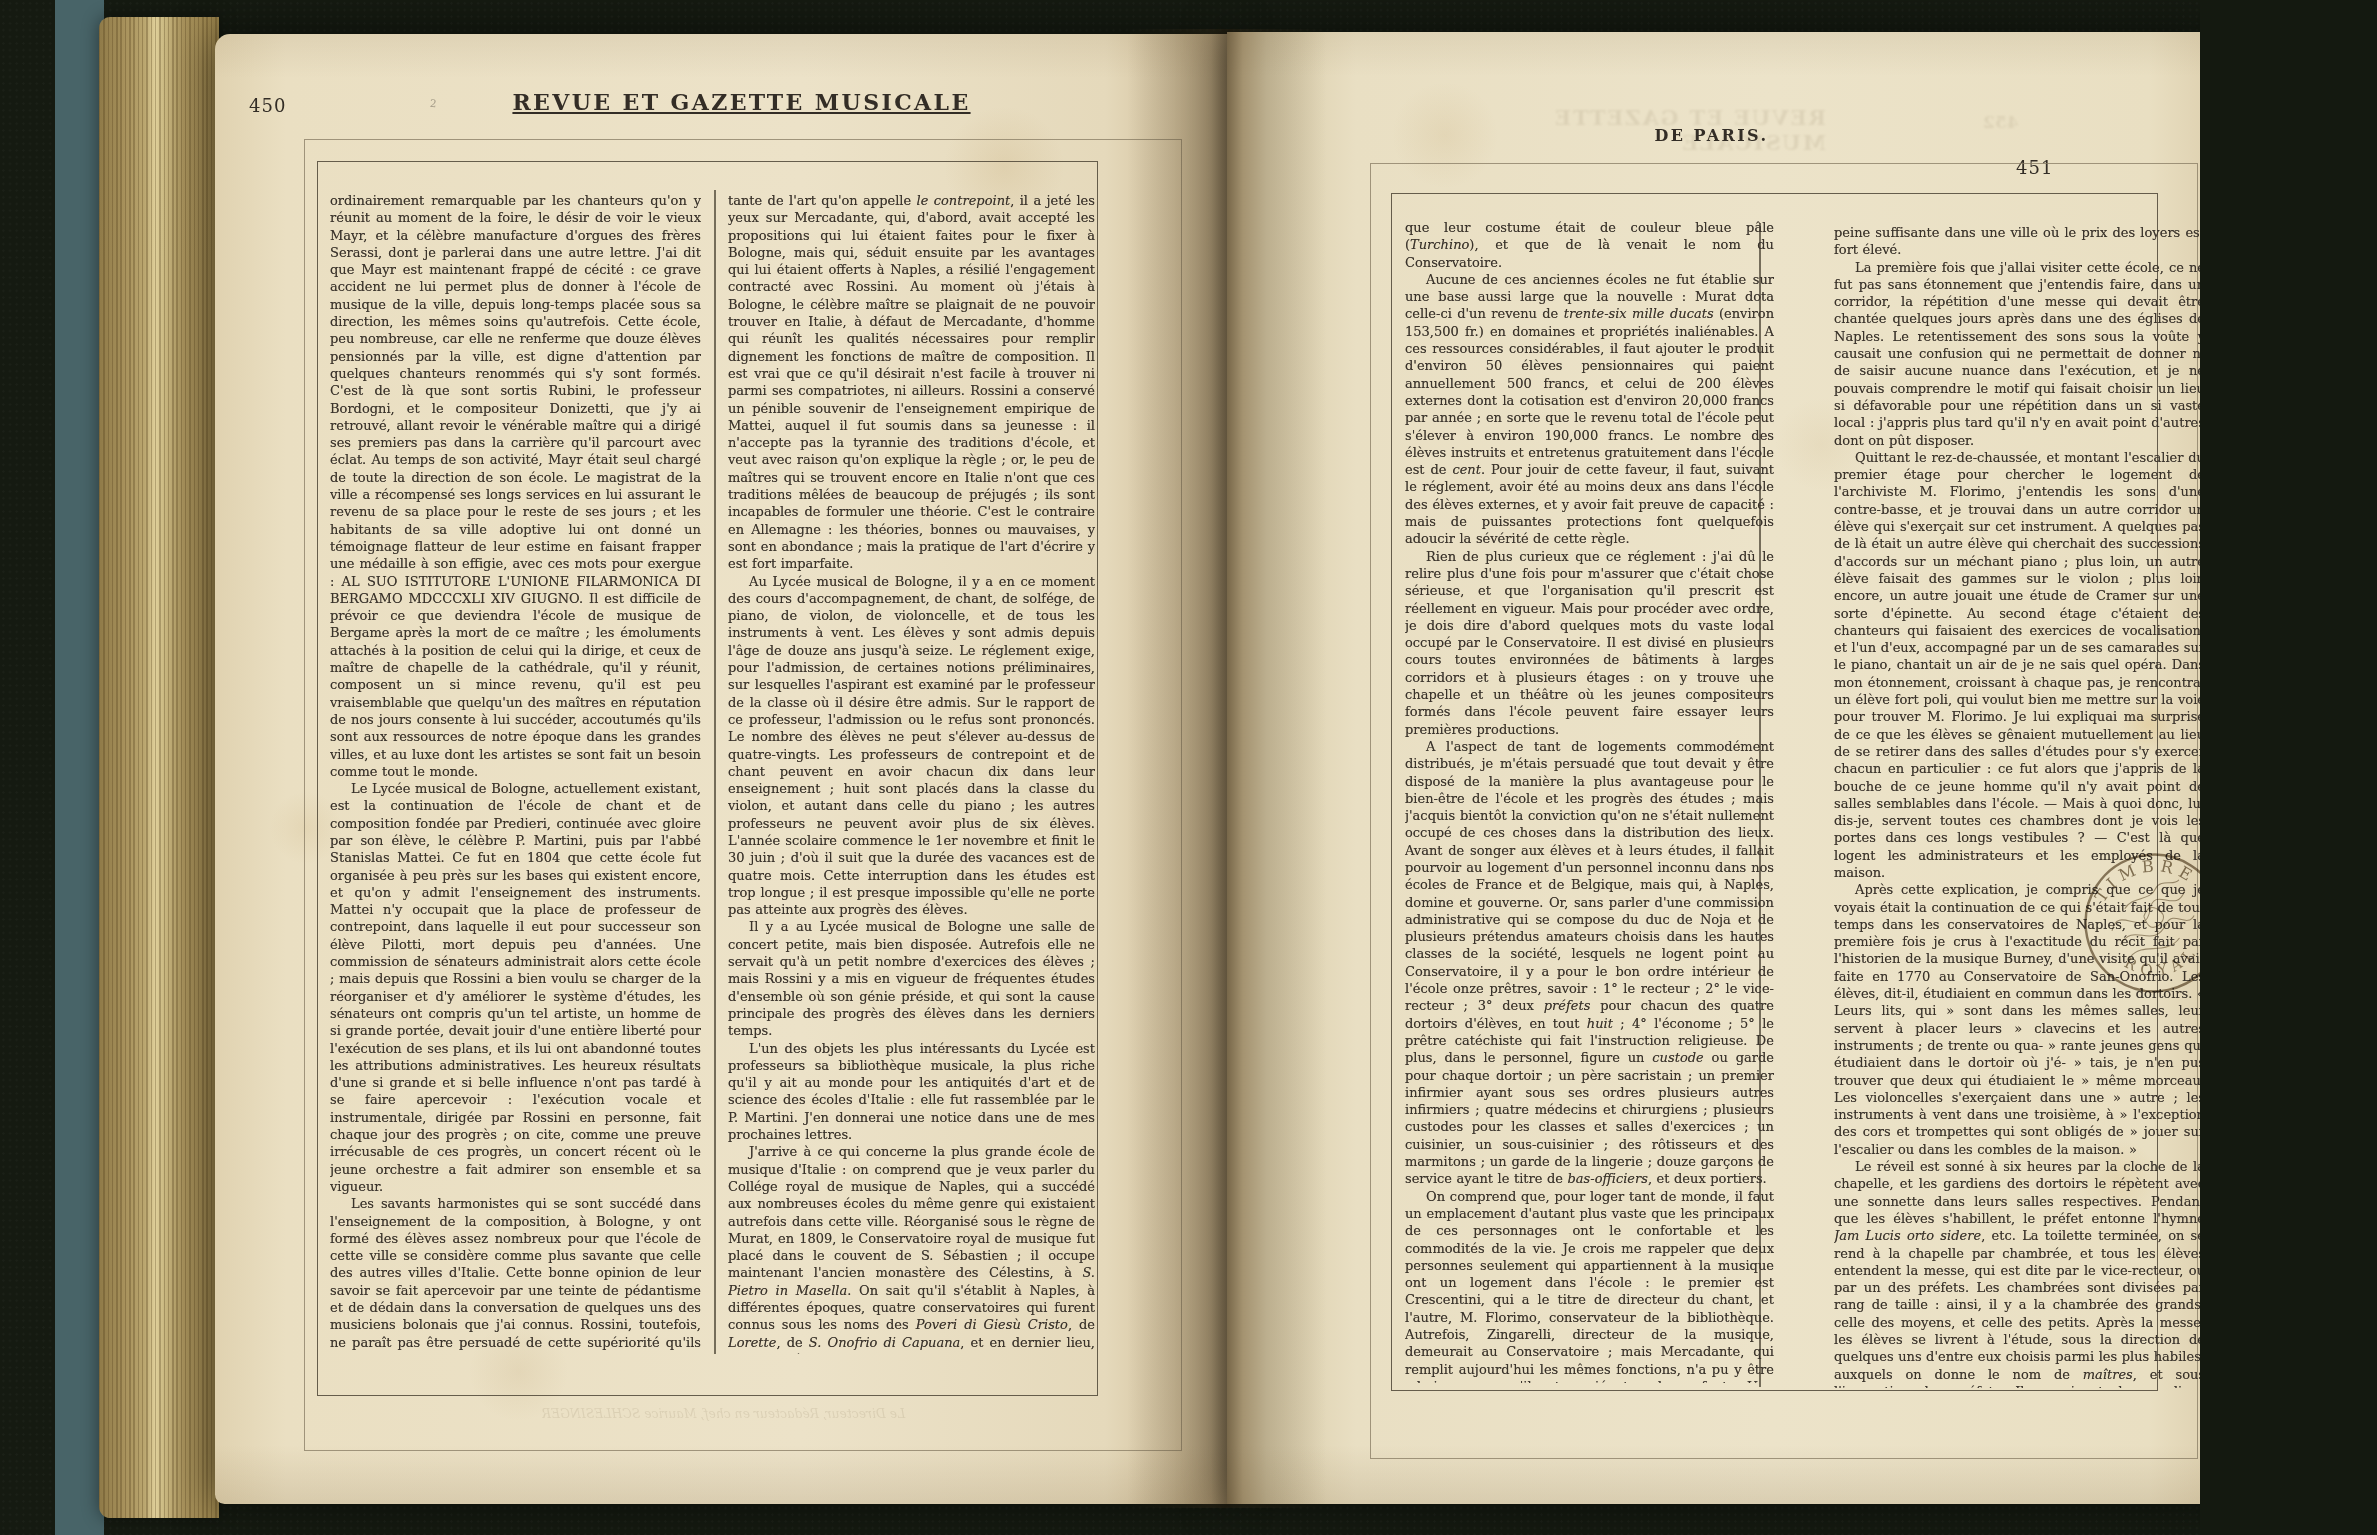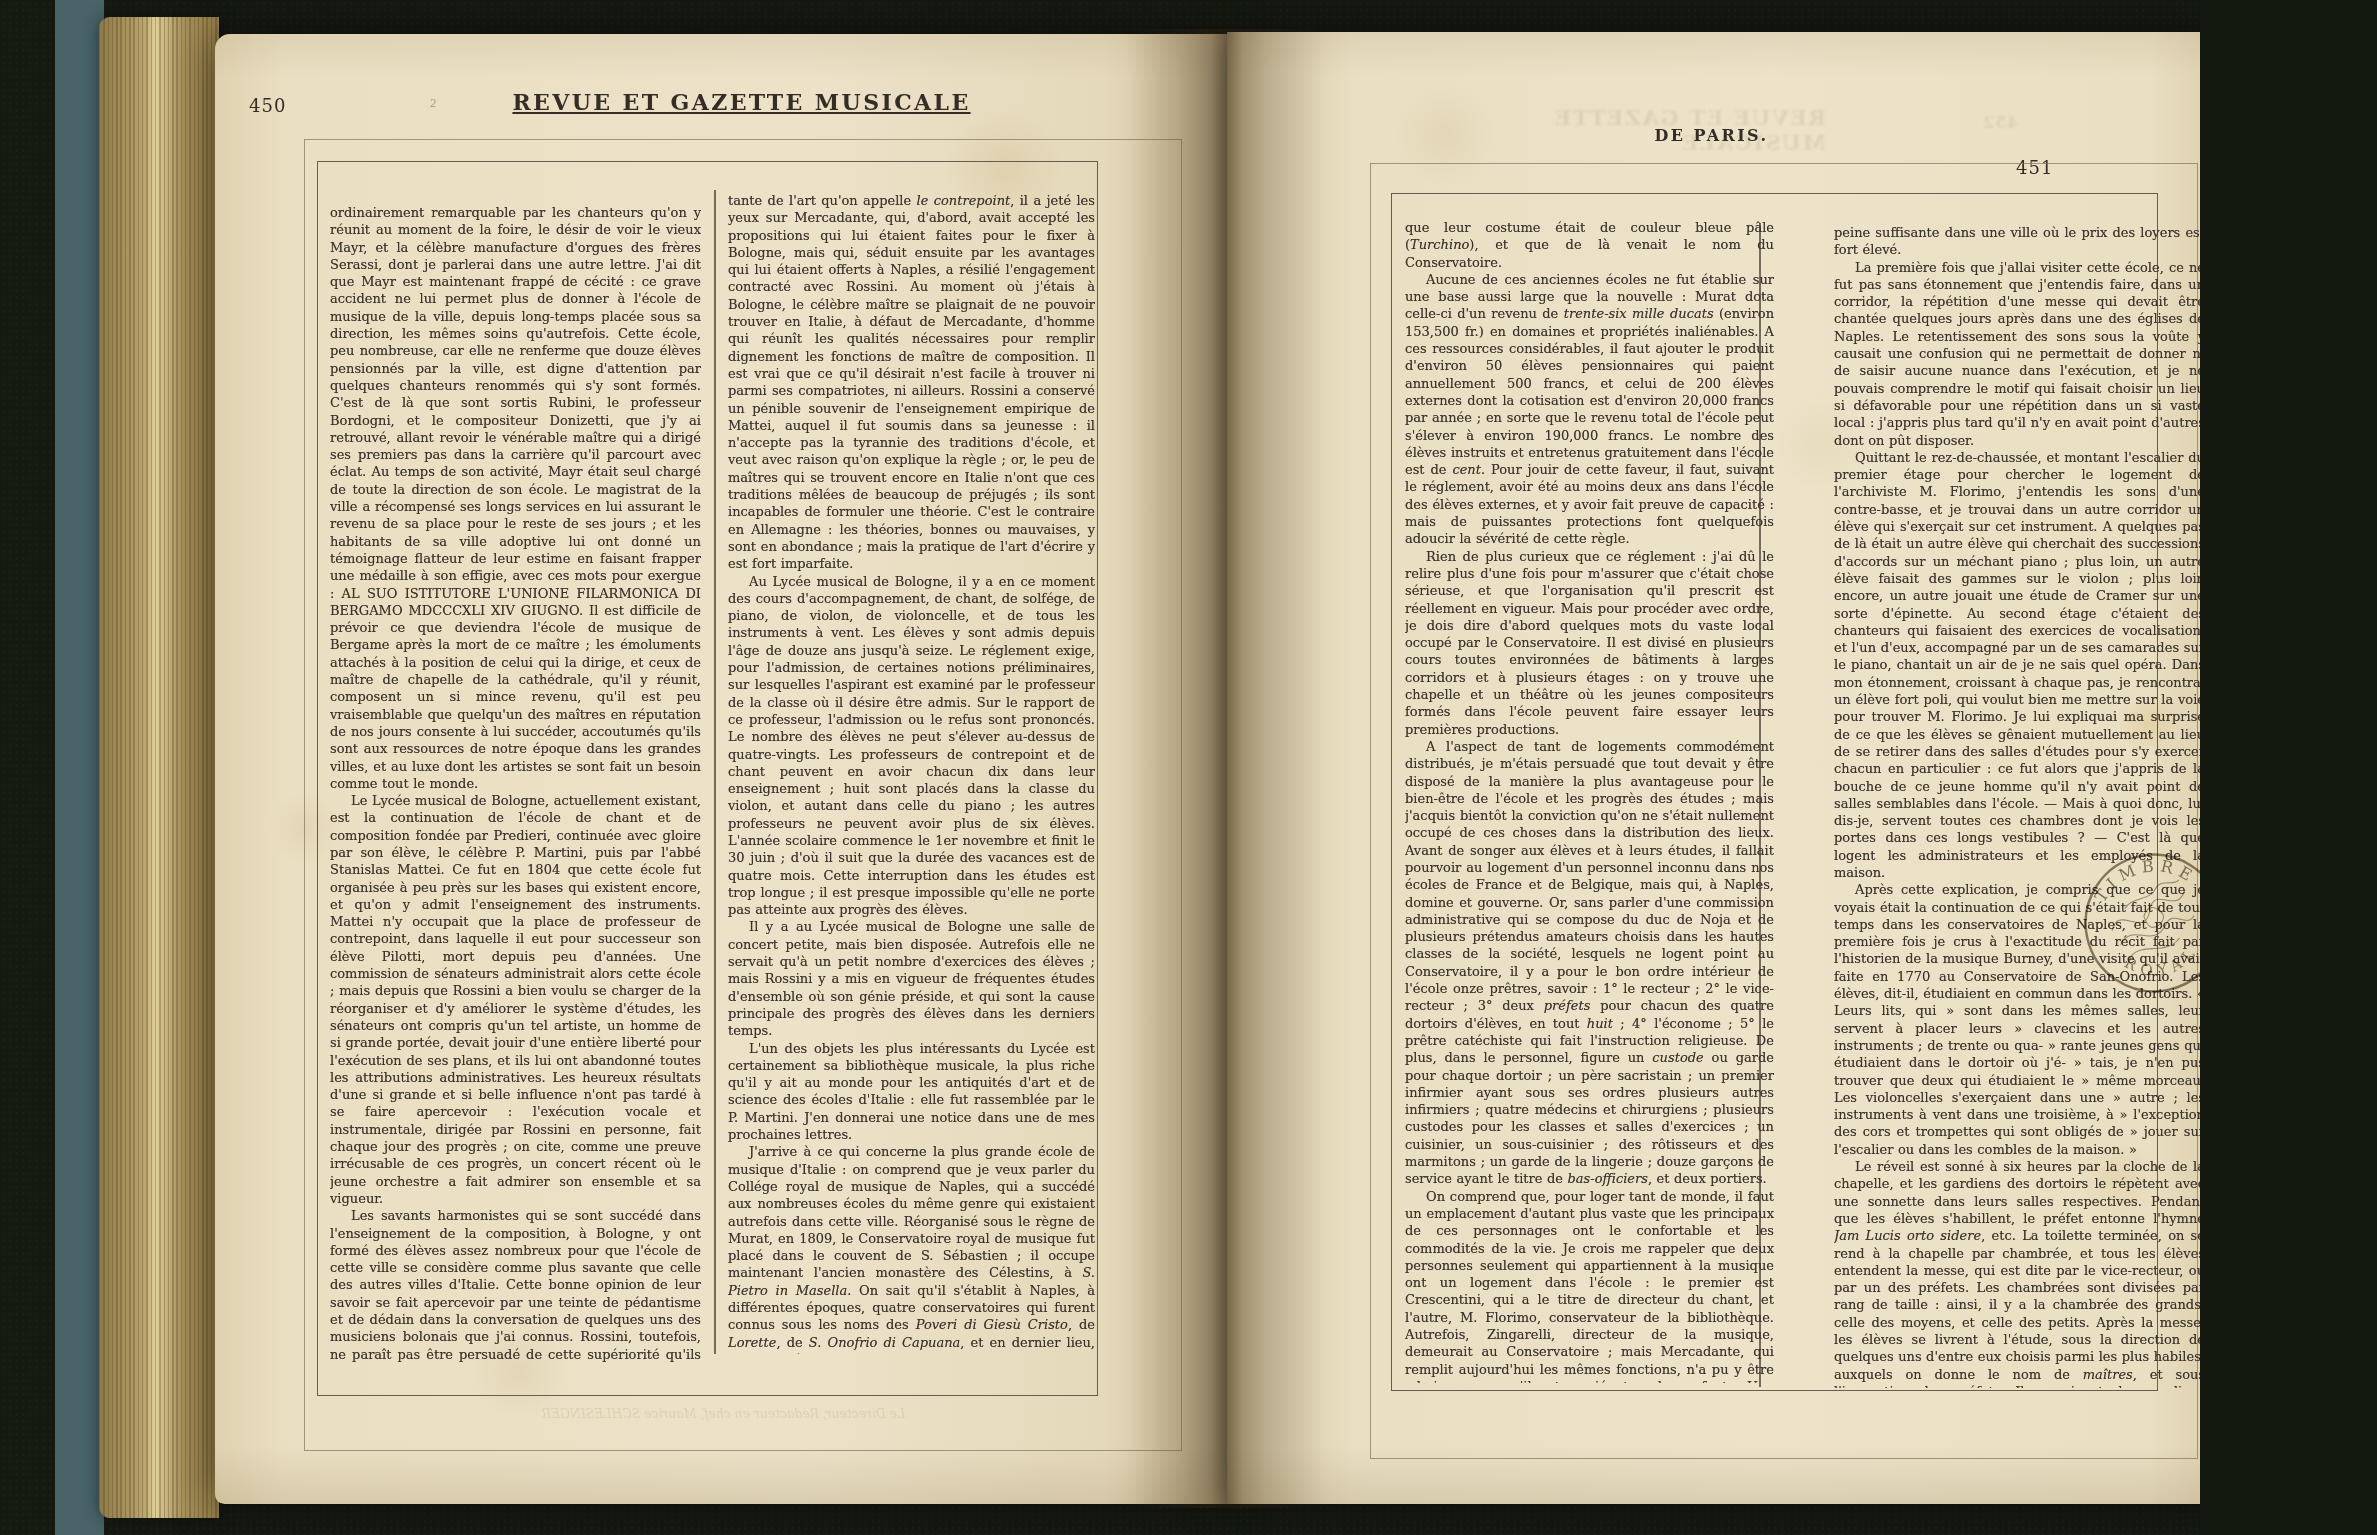--- a/index.html
+++ b/index.html
@@ -96,30 +96,30 @@
   <div class="pagenum" style="left:2016px;top:129px;margin-top:28px;">451</div>
 
   <div class="frame outer" style="left:304px;top:139px;width:876px;height:1310px;"></div>
   <div class="frame inner" style="left:317px;top:161px;width:779px;height:1233px;"></div>
   <div class="divider" style="left:714px;top:190px;height:1164px;"></div>
 
   <div class="frame outer" style="left:1370px;top:163px;width:826px;height:1294px;"></div>
   <div class="frame inner" style="left:1391px;top:193px;width:765px;height:1196px;"></div>
   <div class="divider" style="left:1759px;top:223px;height:1164px;"></div>
 
-  <div class="col" style="left:330px;top:204px;width:371px;height:1162px;">
+  <div class="col" style="left:330px;top:192px;width:371px;height:1162px;">
       <p class="para cont"><span>ordinairement remarquable par les chanteurs qu'on y réunit au moment de la foire, le désir de voir le vieux Mayr, et la célèbre manufacture d'orgues des frères Serassi, dont je parlerai dans une autre lettre. J'ai dit que Mayr est maintenant frappé de cécité : ce grave accident ne lui permet plus de donner à l'école de musique de la ville, depuis long-temps placée sous sa direction, les mêmes soins qu'autrefois. Cette école, peu nombreuse, car elle ne renferme que douze élèves pensionnés par la ville, est digne d'attention par quelques chanteurs renommés qui s'y sont formés. C'est de là que sont sortis Rubini, le professeur Bordogni, et le compositeur Donizetti, que j'y ai retrouvé, allant revoir le vénérable maître qui a dirigé ses premiers pas dans la carrière qu'il parcourt avec éclat. Au temps de son activité, Mayr était seul chargé de toute la direction de son école. Le magistrat de la ville a récompensé ses longs services en lui assurant le revenu de sa place pour le reste de ses jours ; et les habitants de sa ville adoptive lui ont donné un témoignage flatteur de leur estime en faisant frapper une médaille à son effigie, avec ces mots pour exergue : AL SUO ISTITUTORE L'UNIONE FILARMONICA DI BERGAMO MDCCCXLI XIV GIUGNO. Il est difficile de prévoir ce que deviendra l'école de musique de Bergame après la mort de ce maître ; les émoluments attachés à la position de celui qui la dirige, et ceux de maître de chapelle de la cathédrale, qu'il y réunit, composent un si mince revenu, qu'il est peu vraisemblable que quelqu'un des maîtres en réputation de nos jours consente à lui succéder, accoutumés qu'ils sont aux ressources de notre époque dans les grandes villes, et au luxe dont les artistes se sont fait un besoin comme tout le monde.</span></p>
       <p class="para"><span>Le Lycée musical de Bologne, actuellement existant, est la continuation de l'école de chant et de composition fondée par Predieri, continuée avec gloire par son élève, le célèbre P. Martini, puis par l'abbé Stanislas Mattei. Ce fut en 1804 que cette école fut organisée à peu près sur les bases qui existent encore, et qu'on y admit l'enseignement des instruments. Mattei n'y occupait que la place de professeur de contrepoint, dans laquelle il eut pour successeur son élève Pilotti, mort depuis peu d'années. Une commission de sénateurs administrait alors cette école ; mais depuis que Rossini a bien voulu se charger de la réorganiser et d'y améliorer le système d'études, les sénateurs ont compris qu'un tel artiste, un homme de si grande portée, devait jouir d'une entière liberté pour l'exécution de ses plans, et ils lui ont abandonné toutes les attributions administratives. Les heureux résultats d'une si grande et si belle influence n'ont pas tardé à se faire apercevoir : l'exécution vocale et instrumentale, dirigée par Rossini en personne, fait chaque jour des progrès ; on cite, comme une preuve irrécusable de ces progrès, un concert récent où le jeune orchestre a fait admirer son ensemble et sa vigueur.</span></p>
       <p class="para"><span>Les savants harmonistes qui se sont succédé dans l'enseignement de la composition, à Bologne, y ont formé des élèves assez nombreux pour que l'école de cette ville se considère comme plus savante que celle des autres villes d'Italie. Cette bonne opinion de leur savoir se fait apercevoir par une teinte de pédantisme et de dédain dans la conversation de quelques uns des musiciens bolonais que j'ai connus. Rossini, toutefois, ne paraît pas être persuadé de cette supériorité qu'ils s'attribuent ; car, voulant rajeunir l'enseignement de cette partie impor-</span></p>
     </div>
   <div class="col" style="left:728px;top:192px;width:367px;height:1162px;">
       <p class="para cont"><span>tante de l'art qu'on appelle </span><em>le contrepoint</em><span>, il a jeté les yeux sur Mercadante, qui, d'abord, avait accepté les propositions qui lui étaient faites pour le fixer à Bologne, mais qui, séduit ensuite par les avantages qui lui étaient offerts à Naples, a résilié l'engagement contracté avec Rossini. Au moment où j'étais à Bologne, le célèbre maître se plaignait de ne pouvoir trouver en Italie, à défaut de Mercadante, d'homme qui réunît les qualités nécessaires pour remplir dignement les fonctions de maître de composition. Il est vrai que ce qu'il désirait n'est facile à trouver ni parmi ses compatriotes, ni ailleurs. Rossini a conservé un pénible souvenir de l'enseignement empirique de Mattei, auquel il fut soumis dans sa jeunesse : il n'accepte pas la tyrannie des traditions d'école, et veut avec raison qu'on explique la règle ; or, le peu de maîtres qui se trouvent encore en Italie n'ont que ces traditions mêlées de beaucoup de préjugés ; ils sont incapables de formuler une théorie. C'est le contraire en Allemagne : les théories, bonnes ou mauvaises, y sont en abondance ; mais la pratique de l'art d'écrire y est fort imparfaite.</span></p>
       <p class="para"><span>Au Lycée musical de Bologne, il y a en ce moment des cours d'accompagnement, de chant, de solfége, de piano, de violon, de violoncelle, et de tous les instruments à vent. Les élèves y sont admis depuis l'âge de douze ans jusqu'à seize. Le réglement exige, pour l'admission, de certaines notions préliminaires, sur lesquelles l'aspirant est examiné par le professeur de la classe où il désire être admis. Sur le rapport de ce professeur, l'admission ou le refus sont prononcés. Le nombre des élèves ne peut s'élever au-dessus de quatre-vingts. Les professeurs de contrepoint et de chant peuvent en avoir chacun dix dans leur enseignement ; huit sont placés dans la classe du violon, et autant dans celle du piano ; les autres professeurs ne peuvent avoir plus de six élèves. L'année scolaire commence le 1er novembre et finit le 30 juin ; d'où il suit que la durée des vacances est de quatre mois. Cette interruption dans les études est trop longue ; il est presque impossible qu'elle ne porte pas atteinte aux progrès des élèves.</span></p>
       <p class="para"><span>Il y a au Lycée musical de Bologne une salle de concert petite, mais bien disposée. Autrefois elle ne servait qu'à un petit nombre d'exercices des élèves ; mais Rossini y a mis en vigueur de fréquentes études d'ensemble où son génie préside, et qui sont la cause principale des progrès des élèves dans les derniers temps.</span></p>
-      <p class="para"><span>L'un des objets les plus intéressants du Lycée est certainement sa bibliothèque musicale, la plus riche qu'il y ait au monde pour les antiquités d'art et de science des écoles d'Italie : elle fut rassemblée par le P. Martini. J'en donnerai une notice dans une de mes prochaines lettres.</span></p>
+      <p class="para"><span>L'un des objets les plus intéressants du Lycée est professeurs sa bibliothèque musicale, la plus riche qu'il y ait au monde pour les antiquités d'art et de science des écoles d'Italie : elle fut rassemblée par le P. Martini. J'en donnerai une notice dans une de mes prochaines lettres.</span></p>
       <p class="para"><span>J'arrive à ce qui concerne la plus grande école de musique d'Italie : on comprend que je veux parler du Collége royal de musique de Naples, qui a succédé aux nombreuses écoles du même genre qui existaient autrefois dans cette ville. Réorganisé sous le règne de Murat, en 1809, le Conservatoire royal de musique fut placé dans le couvent de S. Sébastien ; il occupe maintenant l'ancien monastère des Célestins, à </span><em>S. Pietro in Masella</em><span>. On sait qu'il s'établit à Naples, à différentes époques, quatre conservatoires qui furent connus sous les noms des </span><em>Poveri di Giesù Cristo</em><span>, de </span><em>Lorette</em><span>, de </span><em>S. Onofrio di Capuana</em><span>, et en dernier lieu, de la </span><em>Pietà de' Turchini</em><span>. Si j'en avais cru mon </span><em>Guide du voyageur</em></p>
     </div>
   <div class="col" style="left:1405px;top:219px;width:369px;height:1164px;">
       <p class="para cont"><span>que leur costume était de couleur bleue pâle (</span><em>Turchino</em><span>), et que de là venait le nom du Conservatoire.</span></p>
       <p class="para"><span>Aucune de ces anciennes écoles ne fut établie sur une base aussi large que la nouvelle : Murat dota celle-ci d'un revenu de </span><em>trente-six mille ducats</em><span> (environ 153,500 fr.) en domaines et propriétés inaliénables. A ces ressources considérables, il faut ajouter le produit d'environ 50 élèves pensionnaires qui paient annuellement 500 francs, et celui de 200 élèves externes dont la cotisation est d'environ 20,000 francs par année ; en sorte que le revenu total de l'école peut s'élever à environ 190,000 francs. Le nombre des élèves instruits et entretenus gratuitement dans l'école est de </span><em>cent</em><span>. Pour jouir de cette faveur, il faut, suivant le réglement, avoir été au moins deux ans dans l'école des élèves externes, et y avoir fait preuve de capacité : mais de puissantes protections font quelquefois adoucir la sévérité de cette règle.</span></p>
       <p class="para"><span>Rien de plus curieux que ce réglement : j'ai dû le relire plus d'une fois pour m'assurer que c'était chose sérieuse, et que l'organisation qu'il prescrit est réellement en vigueur. Mais pour procéder avec ordre, je dois dire d'abord quelques mots du vaste local occupé par le Conservatoire. Il est divisé en plusieurs cours toutes environnées de bâtiments à larges corridors et à plusieurs étages : on y trouve une chapelle et un théâtre où les jeunes compositeurs formés dans l'école peuvent faire essayer leurs premières productions.</span></p>
       <p class="para"><span>A l'aspect de tant de logements commodément distribués, je m'étais persuadé que tout devait y être disposé de la manière la plus avantageuse pour le bien-être de l'école et les progrès des études ; mais j'acquis bientôt la conviction qu'on ne s'était nullement occupé de ces choses dans la distribution des lieux. Avant de songer aux élèves et à leurs études, il fallait pourvoir au logement d'un personnel inconnu dans nos écoles de France et de Belgique, mais qui, à Naples, domine et gouverne. Or, sans parler d'une commission administrative qui se compose du duc de Noja et de plusieurs prétendus amateurs choisis dans les hautes classes de la société, lesquels ne logent point au Conservatoire, il y a pour le bon ordre intérieur de l'école onze prêtres, savoir : 1° le recteur ; 2° le vice-recteur ; 3° deux </span><em>préfets</em><span> pour chacun des quatre dortoirs d'élèves, en tout </span><em>huit</em><span> ; 4° l'économe ; 5° le prêtre catéchiste qui fait l'instruction religieuse. De plus, dans le personnel, figure un </span><em>custode</em><span> ou garde pour chaque dortoir ; un père sacristain ; un premier infirmier ayant sous ses ordres plusieurs autres infirmiers ; quatre médecins et chirurgiens ; plusieurs custodes pour les classes et salles d'exercices ; un cuisinier, un sous-cuisinier ; des rôtisseurs et des marmitons ; un garde de la lingerie ; douze garçons de service ayant le titre de </span><em>bas-officiers</em><span>, et deux portiers.</span></p>
       <p class="para"><span>On comprend que, pour loger tant de monde, il faut un emplacement d'autant plus vaste que les principaux de ces personnages ont le confortable et les commodités de la vie. Je crois me rappeler que deux personnes seulement qui appartiennent à la musique ont un logement dans l'école : le premier est Crescentini, qui a le titre de directeur du chant, et l'autre, M. Florimo, conservateur de la bibliothèque. Autrefois, Zingarelli, directeur de la musique, demeurait au Conservatoire ; mais Mercadante, qui remplit aujourd'hui les mêmes fonctions, n'a pu y être admis, parce qu'il est marié et a des enfants. Une indemnité de logement lui a été assurée ; mais elle est à</span></p>
     </div>
   <div class="col" style="left:1834px;top:224px;width:371px;height:1164px;">

